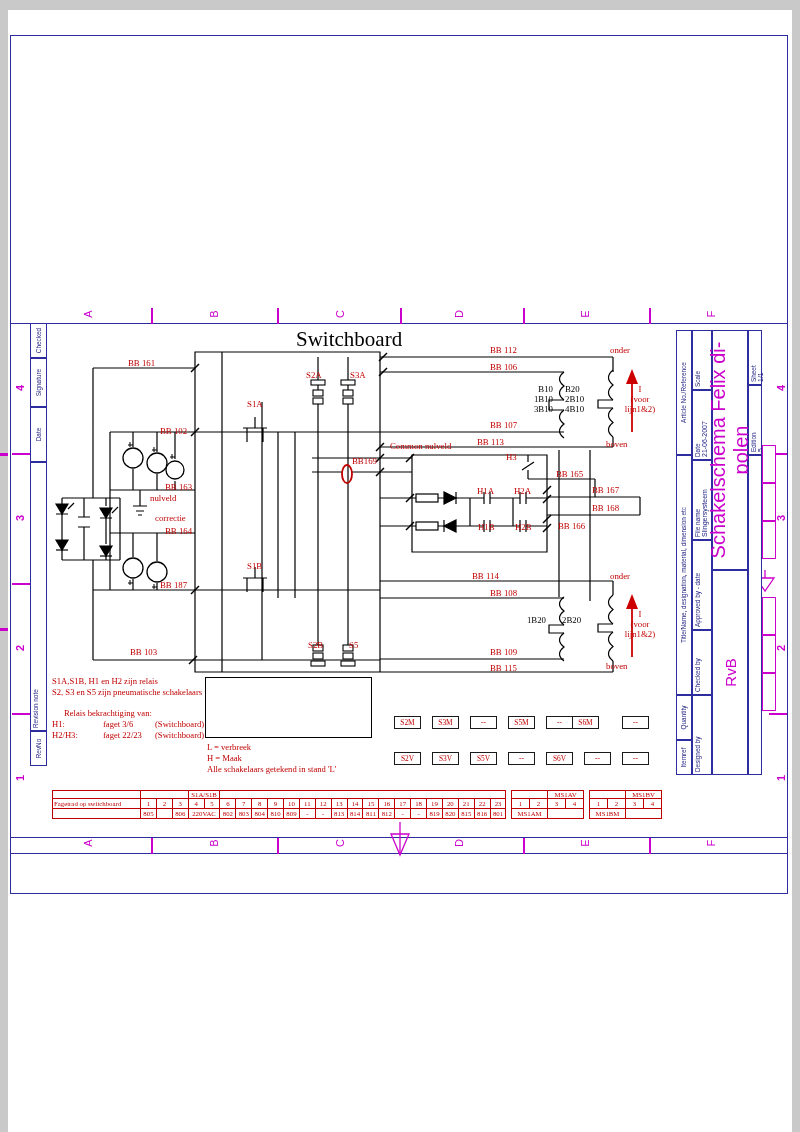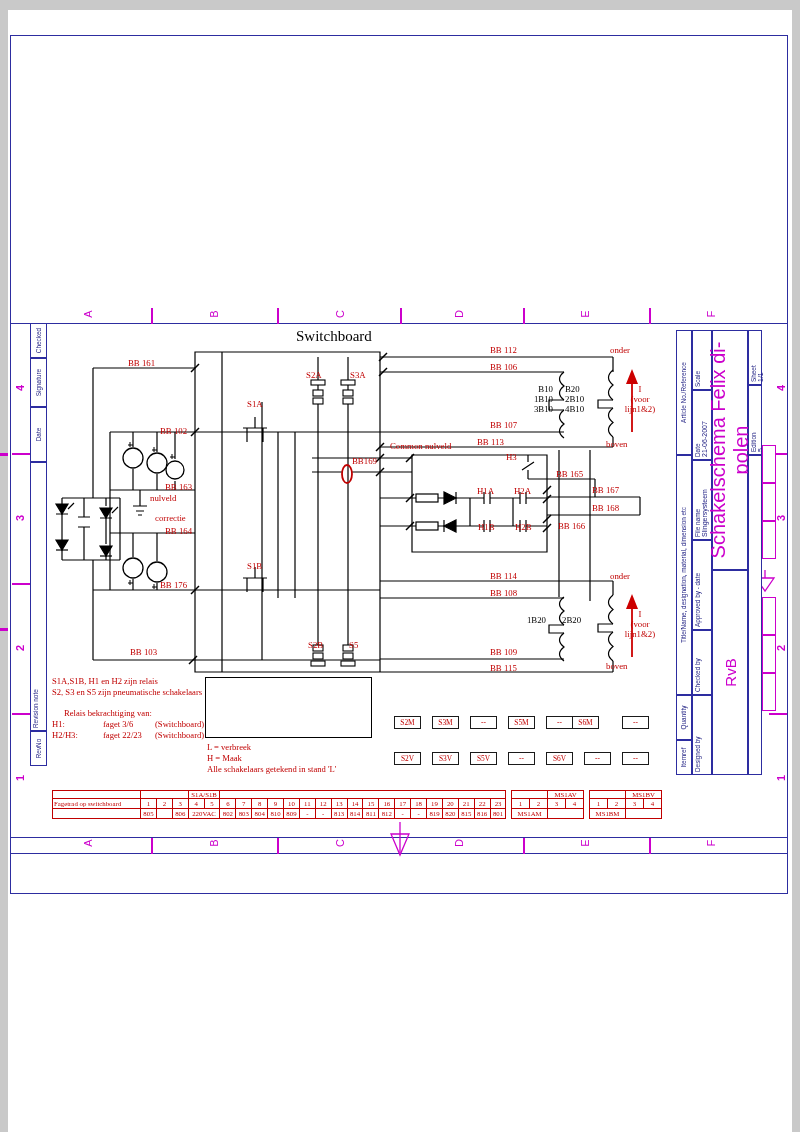--- a/index.html
+++ b/index.html
@@ -11,21 +11,21 @@
   svg.schem{position:absolute;left:0;top:0}
   .rot{position:absolute;transform:rotate(-90deg);transform-origin:0 0;display:flex;flex-direction:column;box-sizing:border-box;line-height:1.15}
   .ctr{align-items:center;justify-content:center;text-align:center}
   .cell{border:1px solid #2d2da0;background:#fff;padding:1px 2px}
   .tl{font-size:6.4px;font-family:"Liberation Sans",sans-serif;color:#1c1c80}
   .tv{font-size:7px;font-family:"Liberation Sans",sans-serif;color:#1c1c80}
   .letter{font:11px "Liberation Sans",sans-serif;color:#cc00cc}
   .num{font:bold 11px "Liberation Sans",sans-serif;color:#cc00cc}
   .lbl{position:absolute;font:8.8px "Liberation Serif",serif;color:#c00000;line-height:1.12;white-space:pre-line}
   .blk{color:#000}
-  .swtitle{font-size:15px}
+  .swtitle{font-size:21px}
   .note{position:absolute;font:8.6px "Liberation Serif",serif;color:#c00000;white-space:nowrap}
   .notebox{position:absolute;border:1.4px solid #000;background:#fff;box-sizing:border-box}
   .swbox{position:absolute;width:27px;height:13px;border:1.7px solid #1a1a1a;display:flex;align-items:center;justify-content:center;font:7.4px "Liberation Serif",serif;color:#c00000;background:#fff;box-sizing:border-box}
   .swbox.thin{border-width:1.3px}
   .grid1{position:absolute;left:52px;top:790px;display:grid;grid-template-columns:88px repeat(23,15.9px);grid-template-rows:8px 10px 10px;border-top:1px solid #c00000;border-left:1px solid #c00000;background:#fff}
   .msgrid{position:absolute;display:grid;grid-template-columns:repeat(4,18px);grid-template-rows:8px 10px 10px;border-top:1px solid #c00000;border-left:1px solid #c00000;background:#fff}
   .tc{border-right:1px solid #c00000;border-bottom:1px solid #c00000;font:6.8px "Liberation Serif",serif;color:#c00000;display:flex;align-items:center;justify-content:center;white-space:nowrap;overflow:visible}
   .sp2{grid-column:span 2}.sp3{grid-column:span 3}.sp18{grid-column:span 18}
   .bigtitle{font:20px "Liberation Sans",sans-serif;color:#cc00cc}
   .rvb{font:15px "Liberation Sans",sans-serif;color:#cc00cc}
@@ -233,23 +233,23 @@
   <span class="lbl" style="left:556px;top:470px">BB 165</span>
   <span class="lbl" style="left:477px;top:487px">H1A</span>
   <span class="lbl" style="left:514px;top:487px">H2A</span>
   <span class="lbl" style="left:592px;top:486px">BB 167</span>
   <span class="lbl" style="left:592px;top:504px">BB 168</span>
   <span class="lbl" style="left:478px;top:523px">H1B</span>
   <span class="lbl" style="left:515px;top:523px">H2B</span>
   <span class="lbl" style="left:558px;top:522px">BB 166</span>
   <span class="lbl" style="left:155px;top:514px">correctie</span>
   <span class="lbl" style="left:165px;top:527px">BB 164</span>
-  <span class="lbl" style="left:160px;top:581px">BB 176</span>
+  <span class="lbl" style="left:160px;top:581px">BB 187</span>
   <span class="lbl" style="left:247px;top:562px">S1B</span>
-  <span class="lbl" style="left:490px;top:572px">BB 114</span>
+  <span class="lbl" style="left:472px;top:572px">BB 114</span>
   <span class="lbl" style="left:490px;top:589px">BB 108</span>
   <span class="lbl" style="left:610px;top:572px">onder</span>
   <span class="lbl" style="left:490px;top:648px">BB 109</span>
   <span class="lbl" style="left:606px;top:662px">boven</span>
   <span class="lbl" style="left:490px;top:664px">BB 115</span>
   <span class="lbl" style="left:308px;top:641px">S2B</span>
   <span class="lbl" style="left:349px;top:641px">S5</span>
   <span class="lbl" style="left:130px;top:648px">BB 103</span>
   <span class="lbl blk" style="left:513px;top:385px;width:40px;text-align:right">B10
 1B10

